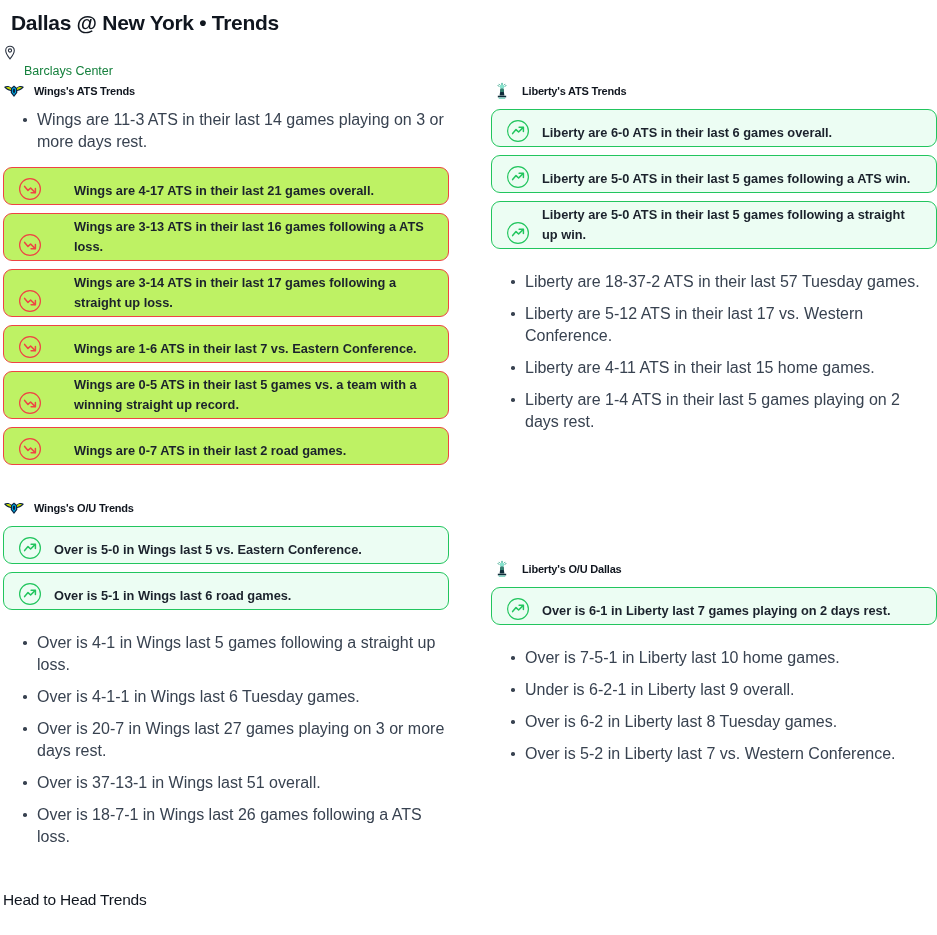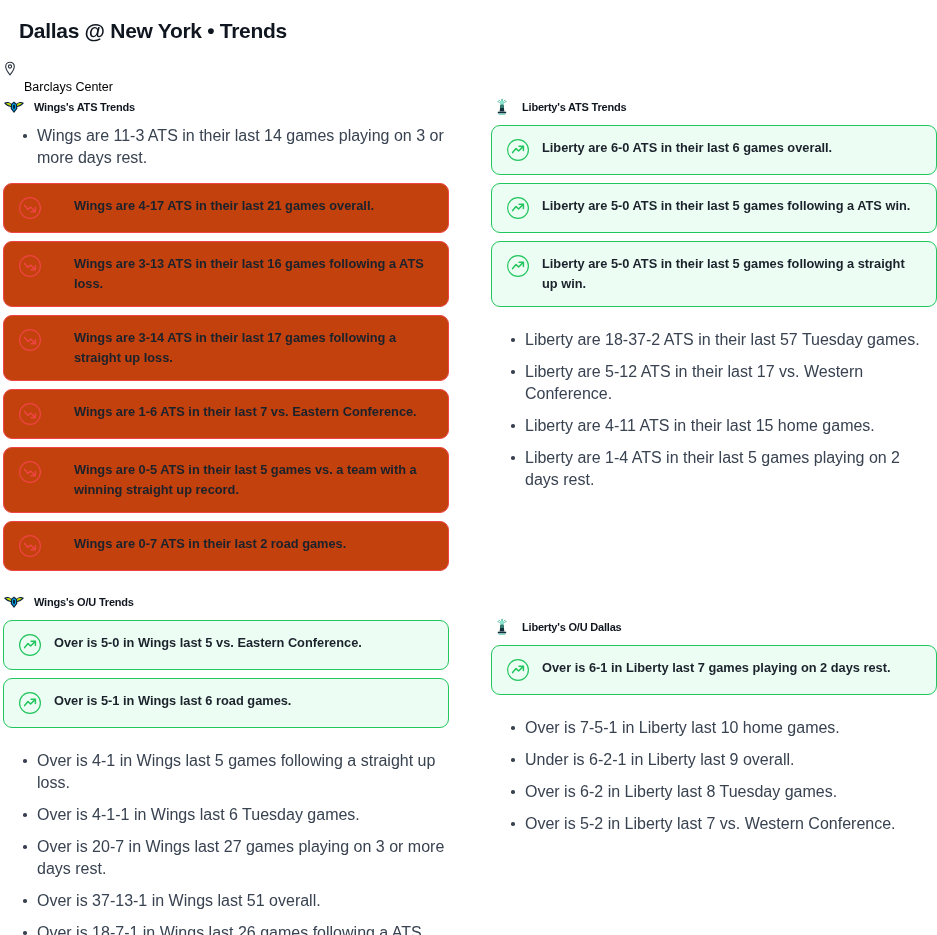--- a/index.html
+++ b/index.html
@@ -14,34 +14,34 @@
     overflow: hidden;
   }
   .page { padding: 0 3px; position: relative; width: 937px; }
 
   
   .page-title {
     font-size: 21px;
     font-weight: bold;
     letter-spacing: -0.3px;
     color: #10161f;
-    margin: 16px;
+    margin: 8px;
     padding: 2px 0 0 0;
     line-height: 26px;
   }
   .venue-row {
     display: flex;
     align-items: center;
     gap: 7px;
     margin-top: 8px;
     height: 18px;
   }
   .venue-name {
     font-size: 12.5px;
-    color: #000000;
+    color: #15803d;
     line-height: 16px;
     margin-top: 36px;
   }
   .pin-icon { width: 14px; height: 16px; display: block; flex: none; }
 
   
   .columns {
     display: flex;
     gap: 42px;
     margin-top: 18px;
@@ -87,30 +87,30 @@
     position: absolute;
     left: 20px; top: 9px;
     width: 3.5px; height: 3.5px;
     border-radius: 50%;
     background: #384250;
   }
 
   
   .card {
     display: flex;
-    align-items: flex-start;
+    align-items: flex-end;
     gap: 12px;
     border-radius: 9px;
     border: 1px solid;
-    padding: 12px 14px;
+    padding: 3px 14px;
     margin-bottom: 8px;
     min-height: 38px;
   }
   .card.up    { background: #ecfdf3; border-color: #22c55e; }
-  .card.down  { background: #c2410c; border-color: #ef4444; gap: 32px; }
+  .card.down  { background: #bef264; border-color: #ef4444; gap: 32px; }
   .card-text {
     font-size: 12.8px;
     font-weight: bold;
     line-height: 20px;
     color: #1b222c;
   }
   .card .trend-icon { width: 24px; height: 24px; flex: none; display: block; }
 
   .block-gap { height: 14px; }
 
@@ -227,21 +227,21 @@
             <svg class="trend-icon" viewBox="0 0 24 24" fill="none" aria-hidden="true">
               <circle cx="12" cy="12" r="10.4" stroke="#ef4444" stroke-width="1.2"></circle>
               <path d="M6.6 9.4 L10 13.4 L12.6 11 L17 15.4" stroke="#ef4444" stroke-width="1.5" stroke-linecap="round" stroke-linejoin="round"></path>
               <path d="M17.4 11.4 L17.4 15.8 L13.1 15.8" stroke="#ef4444" stroke-width="1.5" stroke-linecap="round" stroke-linejoin="round"></path>
             </svg>
           </span>
           <span class="card-text">Wings are 0-7 ATS in their last 2 road games.</span>
         </div>
       </div>
 
-      <div style="margin-top:20px">
+      <div style="margin-top:32px">
         <div class="section-head">
           <span>
             <svg class="logo" viewBox="0 0 24 22" aria-hidden="true">
               <path d="M1 6.5 C4 5 7 5.5 9 7.5 L12 5 L15 7.5 C17 5.5 20 5 23 6.5 C21 9 18.5 10.5 15.6 11
                        L15.6 13 L12 17.5 L8.4 13 L8.4 11 C5.5 10.5 3 9 1 6.5 Z" fill="#0c2340"></path>
               <path d="M3.2 7 C5.4 6.3 7.4 6.8 8.7 8.2 L8.7 9.9 C6.6 9.5 4.7 8.5 3.2 7 Z" fill="#c4d600"></path>
               <path d="M20.8 7 C18.6 6.3 16.6 6.8 15.3 8.2 L15.3 9.9 C17.4 9.5 19.3 8.5 20.8 7 Z" fill="#c4d600"></path>
               <path d="M12 6.6 L14.2 8.5 L14.2 12.4 L12 15.6 L9.8 12.4 L9.8 8.5 Z" fill="#00a9e0"></path>
               <path d="M12 8.2 L13.2 9.2 L13.2 12 L12 13.8 L10.8 12 L10.8 9.2 Z" fill="#0c2340"></path>
             </svg>

